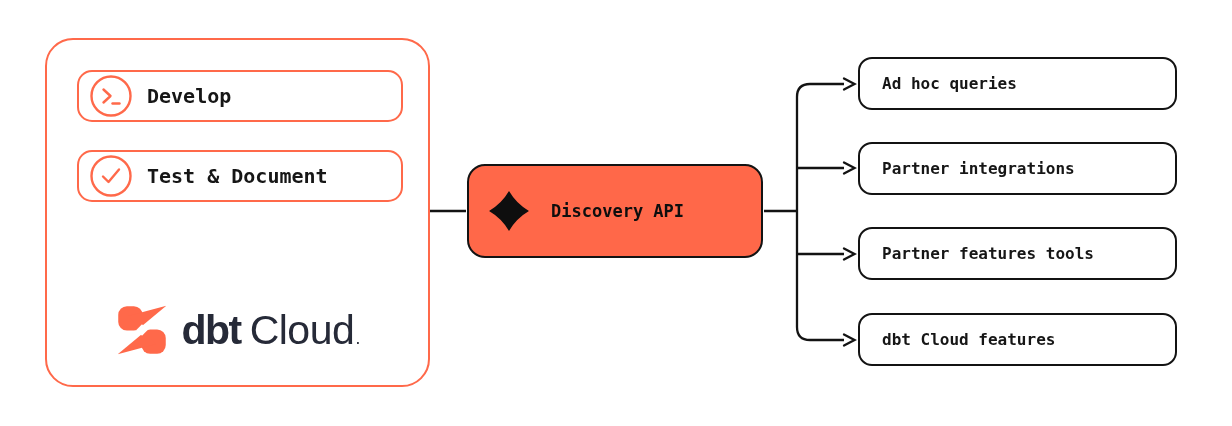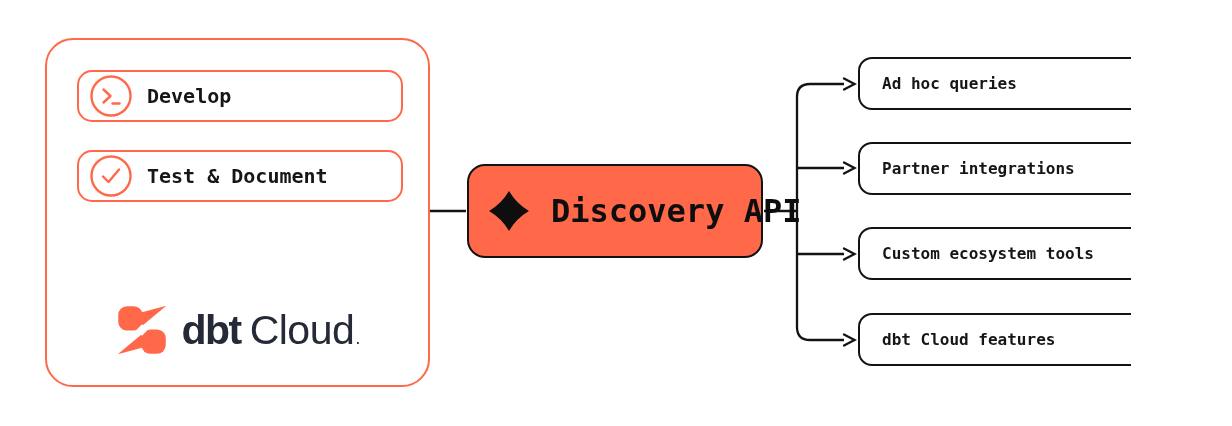--- a/index.html
+++ b/index.html
@@ -3,20 +3,21 @@
 <meta charset="utf-8">
 <title>dbt Cloud Discovery API Diagram</title>
 <style>
   html,body{margin:0;padding:0;background:#ffffff;}
   .canvas{
     position:relative;
     width:1131px;height:426px;
     background:#ffffff;
     font-family:"DejaVu Sans Mono","Liberation Mono",monospace;
     overflow:hidden;
+    padding-left:48px;
   }
   
   .left-panel{
     position:absolute;left:45px;top:38px;width:385px;height:349px;
     border:2px solid #FF694A;border-radius:28px;background:#fff;
     box-sizing:border-box;
   }
   .stage-box{
     position:absolute;left:30px;width:326px;height:52px;
     border:2px solid #FF694A;border-radius:15px;background:#fff;
@@ -42,21 +43,21 @@
   .logo-bold{font-size:41px;font-weight:800;letter-spacing:-1.5px;}
   .logo-regular{font-size:41px;font-weight:400;margin-left:9px;letter-spacing:-0.5px;}
   .logo-tm{font-size:12px;font-weight:700;margin-left:2px;}
   
   .api-node{
     position:absolute;left:467px;top:164px;width:296px;height:94px;
     background:#FF6849;border:2.5px solid #131313;border-radius:18px;
     box-sizing:border-box;
     display:flex;align-items:center;gap:21px;padding-left:19px;
   }
-  .api-label{font-size:32px;font-weight:600;color:#0e0e0e;white-space:pre;}
+  .api-label{font-size:17px;font-weight:600;color:#0e0e0e;white-space:pre;}
   .sparkle{width:42px;height:42px;flex:0 0 auto;display:block;}
   
   .output-box{
     position:absolute;left:858px;width:319px;height:53px;
     border:2.5px solid #131313;border-radius:14px;background:#fff;
     box-sizing:border-box;
     display:flex;align-items:center;padding-left:22px;
   }
   .output-box.o0{top:57px;}
   .output-box.o1{top:142px;}
@@ -139,19 +140,19 @@
     <span class="api-label">Discovery API</span>
   </div>
 
   <div class="output-box o0">
     <span class="output-label">Ad hoc queries</span>
   </div>
   <div class="output-box o1">
     <span class="output-label">Partner integrations</span>
   </div>
   <div class="output-box o2">
-    <span class="output-label">Custom ecosystem tools</span>
+    <span class="output-label">Partner features tools</span>
   </div>
   <div class="output-box o3">
     <span class="output-label">dbt Cloud features</span>
   </div>
 
 </div>
 
 </body></html>

